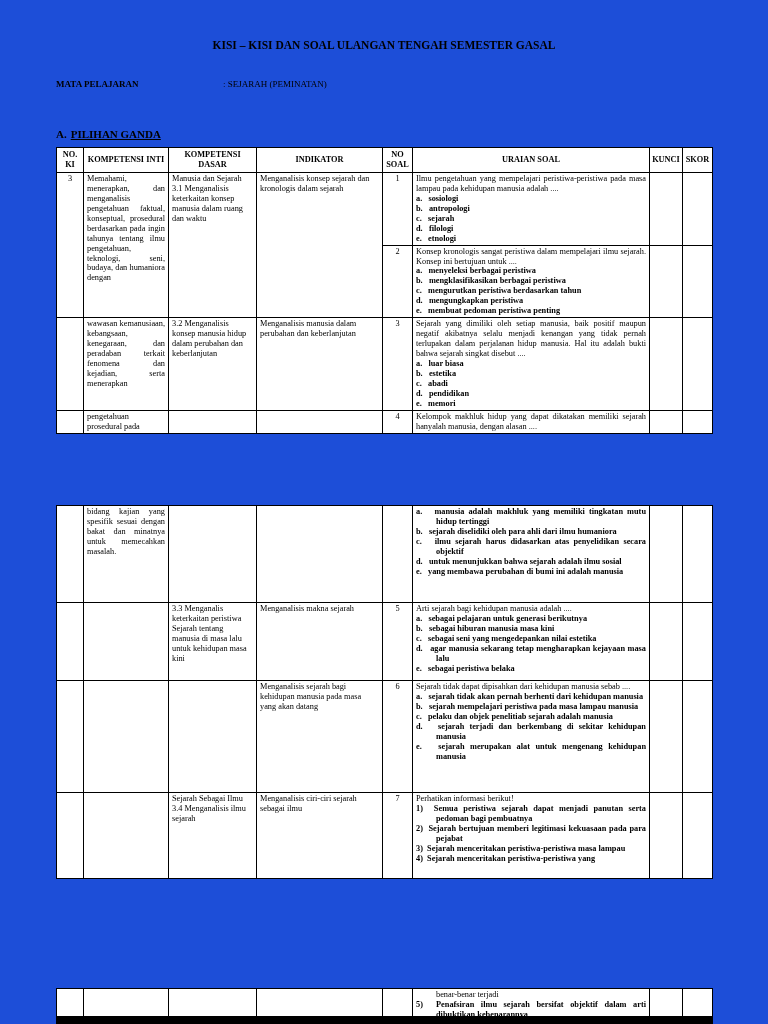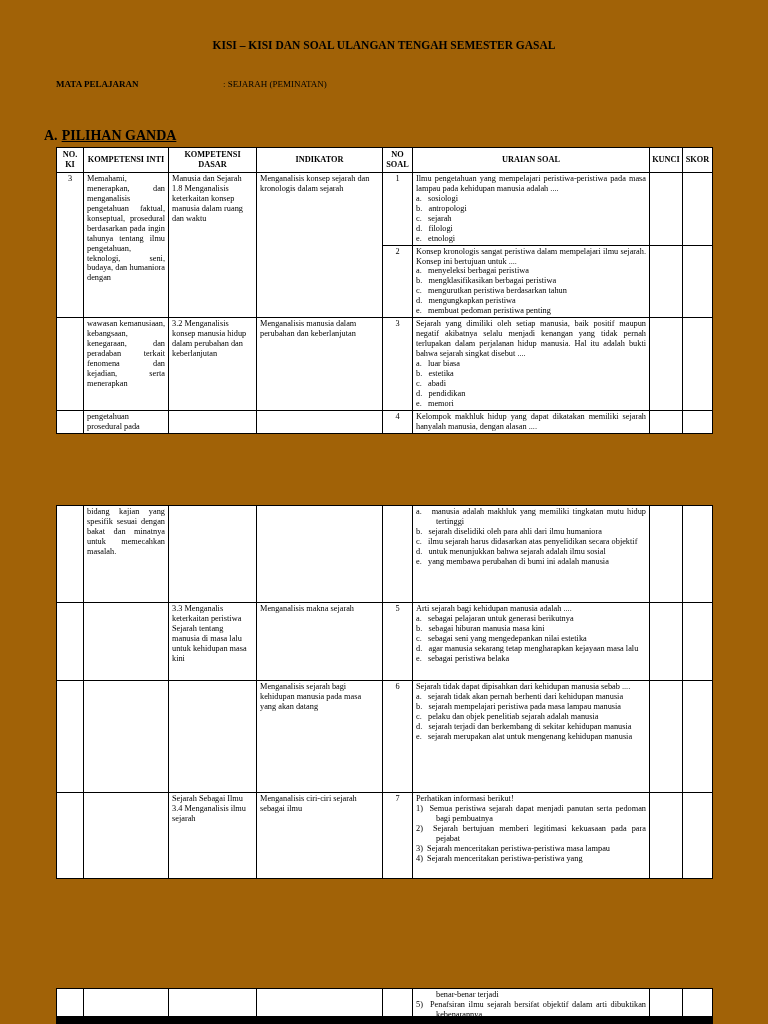--- a/index.html
+++ b/index.html
@@ -1,40 +1,40 @@
 <!DOCTYPE html>
 <html><head>
 <meta charset="utf-8">
 <style>
   * { margin:0; padding:0; box-sizing:border-box; }
   html,body { width:768px; height:1024px; background:#ffffff; }
   .page {
-    position:relative; width:768px; height:1024px; background:#a16207;
+    position:relative; width:768px; height:1024px; background:#1d4ed8;
     overflow:hidden; color:#000;
     font-family:"Liberation Serif", serif;
     padding-left:24px;
   }
   .doc-title { position:absolute; top:38px; left:0; width:768px; text-align:center;
     font-weight:bold; font-size:11.5px; line-height:1.35; }
   .meta { position:absolute; top:79px; left:56px; font-size:9px; line-height:1.25; }
   .meta-row { display:flex; }
   .meta-label { width:167px; flex:0 0 167px;font-weight:bold; }
-  .section-label { position:absolute; top:128px; left:44px; font-size:14px; font-weight:bold; }
+  .section-label { position:absolute; top:128px; left:56px; font-size:11px; font-weight:bold; }
   .section-label .u { text-decoration:underline; margin-left:4px; }
   table { border-collapse:collapse; table-layout:fixed; width:656px; background:#fff; }
   td, th { border:1px solid #000; vertical-align:top; font-size:8.3px; line-height:1.2;
     padding:1px 3px; word-wrap:break-word; }
   th { text-align:center; vertical-align:middle; font-weight:bold; padding:2px 1px; }
   .t1 { position:absolute; top:147px; left:56px; }
   .t2 { position:absolute; top:505px; left:56px; }
   .t3 { position:absolute; top:988px; left:56px; }
   .center { text-align:center; }
   .bold { font-weight:normal; }
   .just { text-align:justify; }
-  .opt { padding-left:20px; text-indent:-20px; text-align:justify; }
+  .opt { padding-left:20px; text-indent:-20px; text-align:justify;font-weight:bold; }
   .opt-cont { padding-left:20px; }
   .edge-bar { position:absolute; left:56px; top:1016px; width:656px; height:8px; background:#000; }
 </style>
 </head>
 <body>
 
 <div class="page">
 
   <div class="doc-title">
     <div>KISI – KISI DAN SOAL ULANGAN TENGAH SEMESTER GASAL</div>
@@ -71,21 +71,21 @@
       <th>NO SOAL</th>
       <th>URAIAN SOAL</th>
       <th>KUNCI</th>
       <th>SKOR</th>
     </tr>
     <tr style="height:70px">
       <td class="center" rowspan="2">3</td>
       <td rowspan="2" class="just">Memahami, menerapkan, dan menganalisis pengetahuan faktual, konseptual, prosedural berdasarkan  pada ingin tahunya tentang ilmu pengetahuan, teknologi, seni, budaya, dan humaniora dengan</td>
       <td rowspan="2">
         <div class="bold">Manusia dan Sejarah</div>
-        <div>1.8 Menganalisis keterkaitan konsep manusia dalam ruang dan waktu</div>
+        <div>3.1 Menganalisis keterkaitan konsep manusia dalam ruang dan waktu</div>
       </td>
       <td rowspan="2">Menganalisis konsep sejarah dan kronologis dalam sejarah</td>
       <td class="center">1</td>
       <td>
         <div class="just">Ilmu pengetahuan yang mempelajari peristiwa-peristiwa pada masa lampau pada kehidupan manusia adalah ....</div>
         <div>
               <div class="opt">a.&nbsp;&nbsp;&nbsp;sosiologi</div>
               <div class="opt">b.&nbsp;&nbsp;&nbsp;antropologi</div>
               <div class="opt">c.&nbsp;&nbsp;&nbsp;sejarah</div>
               <div class="opt">d.&nbsp;&nbsp;&nbsp;filologi</div>

